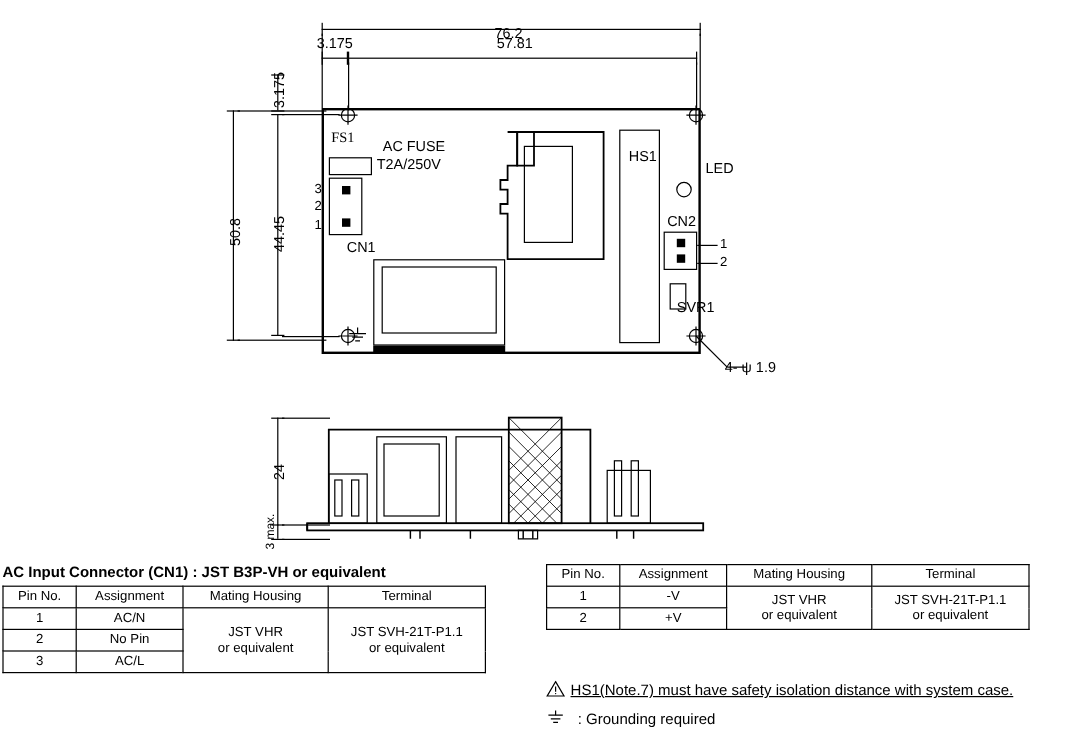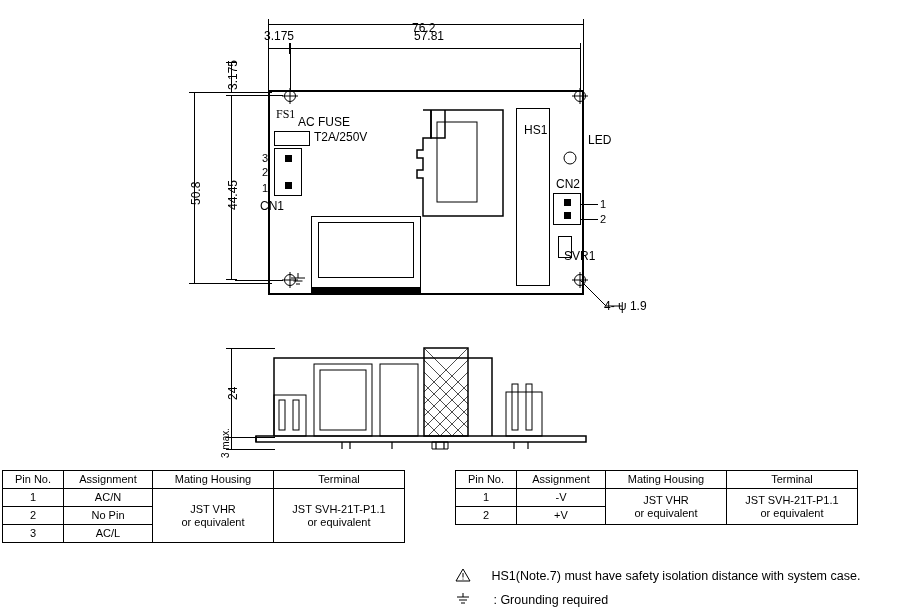--- a/index.html
+++ b/index.html
@@ -116,30 +116,30 @@
     <svg width="18" height="16" viewBox="0 0 18 16">
       <line x1="9" y1="1" x2="9" y2="6" stroke="#000" stroke-width="1"></line>
       <line x1="2" y1="6" x2="16" y2="6" stroke="#000" stroke-width="1"></line>
       <line x1="4.5" y1="9" x2="13.5" y2="9" stroke="#000" stroke-width="1"></line>
       <line x1="7" y1="12" x2="11" y2="12" stroke="#000" stroke-width="1"></line>
     </svg>
   </div>
 
   <div class="lbl abs" style="left:276px;top:108px;font-family:Liberation Serif, serif;">FS1</div>
   <div class="box" style="left:274px;top:131px;width:36px;height:15px;"></div>
-  <div class="lbl abs" style="left:298px;top:116px;text-align:right;">AC FUSE</div>
+  <div class="lbl abs" style="left:319px;top:116px;text-align:right;">AC FUSE</div>
   <div class="lbl abs" style="left:314px;top:131px;">T2A/250V</div>
 
   <div class="box" style="left:274px;top:148px;width:28px;height:48px;"></div>
   <div class="abs" style="left:285px;top:155px;width:7px;height:7px;background:#000;"></div>
   <div class="abs" style="left:285px;top:182px;width:7px;height:7px;background:#000;"></div>
   <div class="lbl sm abs" style="left:262px;top:152px;">3</div>
   <div class="lbl sm abs" style="left:262px;top:166px;">2</div>
   <div class="lbl sm abs" style="left:262px;top:182px;">1</div>
-  <div class="lbl abs" style="left:260px;top:200px;">CN1</div>
+  <div class="lbl abs" style="left:289px;top:200px;">CN1</div>
 
   <div class="abs" style="left:415px;top:108px;">
     <svg width="96" height="110" viewBox="0 0 96 110">
       <path d="M8 2 H88 V108 H8 V70 H2 V62 H8 V50 H2 V42 H8 V30 H16 V2 Z" fill="none" stroke="#000" stroke-width="1.5"></path>
       <path d="M16 2 V30 H30 V2" fill="none" stroke="#000" stroke-width="1.5"></path>
       <rect x="22" y="14" width="40" height="80" fill="none" stroke="#000" stroke-width="1"></rect>
     </svg>
   </div>
 
   <div class="box" style="left:311px;top:216px;width:110px;height:72px;"></div>
@@ -237,20 +237,21 @@
       <line x1="146" y1="102" x2="146" y2="109" stroke="#000" stroke-width="1.2"></line>
       <line x1="190" y1="102" x2="190" y2="109" stroke="#000" stroke-width="1.2"></line>
       <line x1="198" y1="102" x2="198" y2="109" stroke="#000" stroke-width="1.2"></line>
       <line x1="268" y1="102" x2="268" y2="109" stroke="#000" stroke-width="1.2"></line>
       <line x1="282" y1="102" x2="282" y2="109" stroke="#000" stroke-width="1.2"></line>
       <path d="M186 102 h16 v7 h-16 z" fill="none" stroke="#000" stroke-width="1"></path>
     </svg>
   </div>
 
   <div class="abs" style="left:2px;top:470px;">
+    <div class="cap" style="margin-bottom:4px;">AC Input Connector (CN1) : JST B3P-VH or equivalent</div>
     <table class="pin">
       <thead>
         <tr>
           <th style="width:52px;">Pin No.</th>
           <th style="width:80px;">Assignment</th>
           <th style="width:112px;">Mating Housing</th>
           <th style="width:122px;">Terminal</th>
         </tr>
       </thead>
       <tbody>
@@ -310,28 +311,28 @@
   </div>
 
   <div class="abs" style="left:455px;top:566px;">
     <span class="warnsym">
       <svg width="16" height="14" viewBox="0 0 16 14">
           <path d="M8 1 L15 13 H1 Z" fill="none" stroke="#000" stroke-width="1"></path>
           <line x1="8" y1="5" x2="8" y2="9.5" stroke="#000" stroke-width="1"></line>
           <circle cx="8" cy="11" r="0.6" fill="#000"></circle>
         </svg>
     </span>
-    <span class="note" style="margin-left:16px;">HS1(Note.7) must have safety isolation distance with system case.</span>
+    <span class="note" style="margin-left:0;text-decoration:underline;">HS1(Note.7) must have safety isolation distance with system case.</span>
   </div>
 
   <div class="abs" style="left:455px;top:590px;">
     <span class="warnsym">
       <svg width="16" height="14" viewBox="0 0 16 14">
         <line x1="8" y1="1" x2="8" y2="5" stroke="#000" stroke-width="1"></line>
         <line x1="2" y1="5" x2="14" y2="5" stroke="#000" stroke-width="1"></line>
         <line x1="4" y1="8" x2="12" y2="8" stroke="#000" stroke-width="1"></line>
         <line x1="6" y1="11" x2="10" y2="11" stroke="#000" stroke-width="1"></line>
       </svg>
     </span>
-    <span class="note" style="margin-left:18px;">: Grounding required</span>
+    <span class="note" style="margin-left:6px;">: Grounding required</span>
   </div>
 
 </div>
 
 </body></html>

